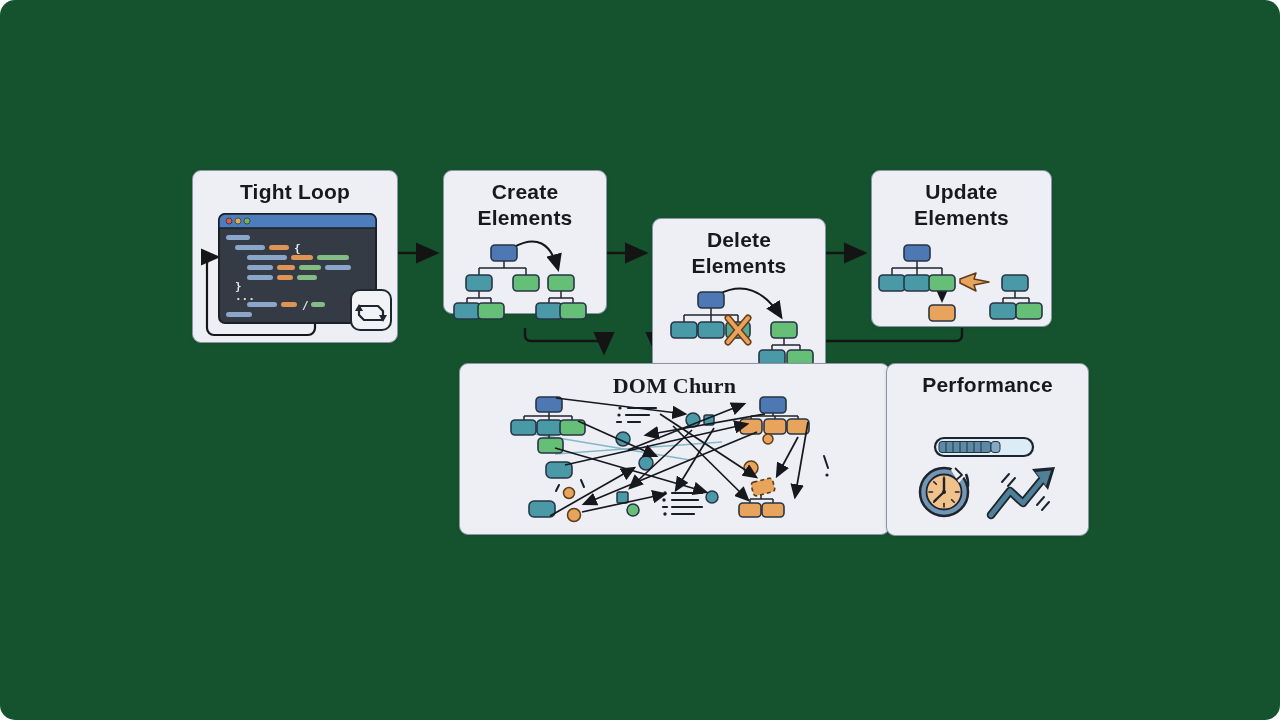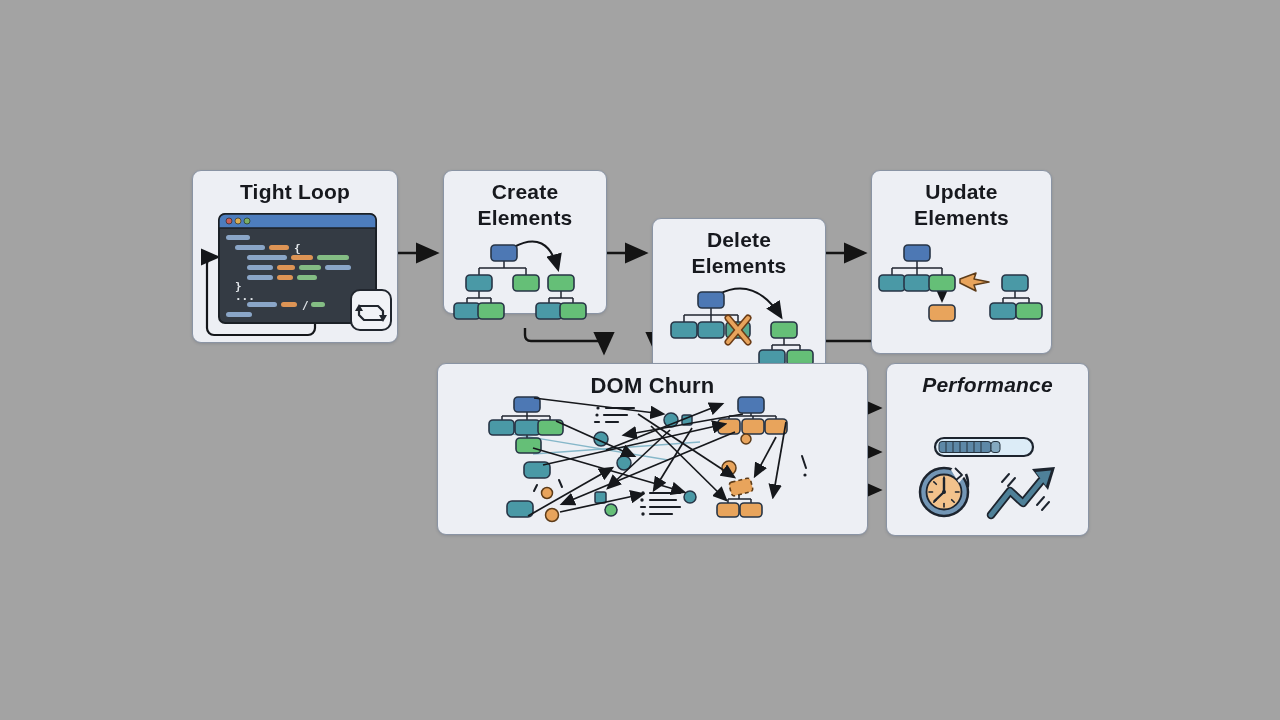--- a/index.html
+++ b/index.html
@@ -1,19 +1,20 @@
 <!DOCTYPE html>
 <html><head>
 <meta charset="utf-8">
 <style>
   html,body{margin:0;padding:0;background:#ffffff;}
   .stage{
     position:relative;width:1280px;height:720px;overflow:hidden;
-    background:#a3a3a3;
+    background:#14532d;
     font-family:"Liberation Sans", sans-serif;
+    border-radius:15px;
   }
   .flowbox{
     position:absolute;
     background:#edeff4;
     border:1.6px solid #8a94a4;
     border-radius:9px;
     box-shadow:0 1px 3px rgba(40,50,70,.18);
     box-sizing:border-box;
   }
   .boxtitle{
@@ -160,21 +161,21 @@
         <line x1="95" y1="99" x2="75" y2="123" stroke="#6b3c16" stroke-width="7" stroke-linecap="round"></line>
         <line x1="75" y1="99" x2="95" y2="123" stroke="#e8a45c" stroke-width="4" stroke-linecap="round"></line>
         <line x1="95" y1="99" x2="75" y2="123" stroke="#e8a45c" stroke-width="4" stroke-linecap="round"></line>
       </g>
       <rect class="node" x="118" y="103" width="26" height="16" rx="4" fill="#65bf77"></rect>
       <rect class="node" x="106" y="131" width="26" height="16" rx="4" fill="#4a99a6"></rect>
       <rect class="node" x="134" y="131" width="26" height="16" rx="4" fill="#65bf77"></rect>
     </svg>
   </div>
 
-  <div class="flowbox" style="left:871px;top:170px;width:181px;height:184px;">
+  <div class="flowbox" style="left:871px;top:170px;width:181px;height:157px;">
     <div class="boxtitle">
       <span class="tline">Update</span>
       <span class="tline">Elements</span>
     </div>
     <svg class="illus" width="181" height="157" viewBox="0 0 181 157">
       <defs>
         <marker id="m4" markerWidth="9" markerHeight="8" refX="7.5" refY="4" orient="auto">
           <path d="M0,0 L9,4 L0,8 Z" fill="#14161a"></path>
         </marker>
       </defs>
@@ -186,21 +187,21 @@
       <rect class="node" x="32" y="104" width="26" height="16" rx="4" fill="#4a99a6"></rect>
       <rect class="node" x="57" y="104" width="26" height="16" rx="4" fill="#65bf77"></rect>
       <rect class="node" x="57" y="134" width="26" height="16" rx="4" fill="#e8a45c"></rect>
       <polygon points="88,108 104,102 102,108 117,111 102,114 104,120 88,112" fill="#e8a45c" stroke="#5d3c19" stroke-width="1.5" stroke-linejoin="round"></polygon>
       <rect class="node" x="130" y="104" width="26" height="16" rx="4" fill="#4a99a6"></rect>
       <rect class="node" x="118" y="132" width="26" height="16" rx="4" fill="#4a99a6"></rect>
       <rect class="node" x="144" y="132" width="26" height="16" rx="4" fill="#65bf77"></rect>
     </svg>
   </div>
 
-  <div class="flowbox" style="left:437px;top:363px;width:431px;height:172px;">
+  <div class="flowbox" style="left:459px;top:363px;width:431px;height:172px;font-family:Liberation Serif, serif;">
     <div class="boxtitle" style="font-size:22px;">
         <span class="tline">DOM Churn</span>
       </div>
     <svg class="illus" width="410" height="172" viewBox="0 0 410 172">
       <defs>
         <marker id="m5" markerWidth="9" markerHeight="8" refX="7.5" refY="4" orient="auto">
           <path d="M0,0 L9,4 L0,8 Z" fill="#16181c"></path>
         </marker>
       </defs>
 
@@ -286,21 +287,21 @@
         <path class="chaosarrow" d="M348,58 L335,133" marker-end="url(#m5)"></path>
         <path class="chaosarrow" d="M200,50 L296,113" marker-end="url(#m5)"></path>
         <path class="chaosarrow" d="M213,62 L288,136" marker-end="url(#m5)"></path>
         <path class="chaosarrow" d="M168,86 L284,40" marker-end="url(#m5)"></path>
         <path class="chaosarrow" d="M232,66 L170,124" marker-end="url(#m5)"></path>
         <path class="chaosarrow" d="M254,64 L216,126" marker-end="url(#m5)"></path>
       </g>
     </svg>
   </div>
 
-  <div class="flowbox" style="left:886px;top:363px;width:203px;height:173px;font-style:italic;">
+  <div class="flowbox" style="left:886px;top:363px;width:203px;height:173px;">
     <div class="boxtitle">
       <span class="tline">Performance</span>
     </div>
     <svg class="illus" width="203" height="173" viewBox="0 0 203 173">
 
       <g>
         <rect x="48" y="74" width="98" height="18" rx="9" fill="#dcecf7" stroke="#1d242e" stroke-width="2.2"></rect>
         <rect x="52" y="77.5" width="52" height="11" rx="3" fill="#5d88a7" stroke="#24323e" stroke-width="1"></rect>
         <g stroke="#24323e" stroke-width="1">
           <line x1="59" y1="77.5" x2="59" y2="88.5"></line>

